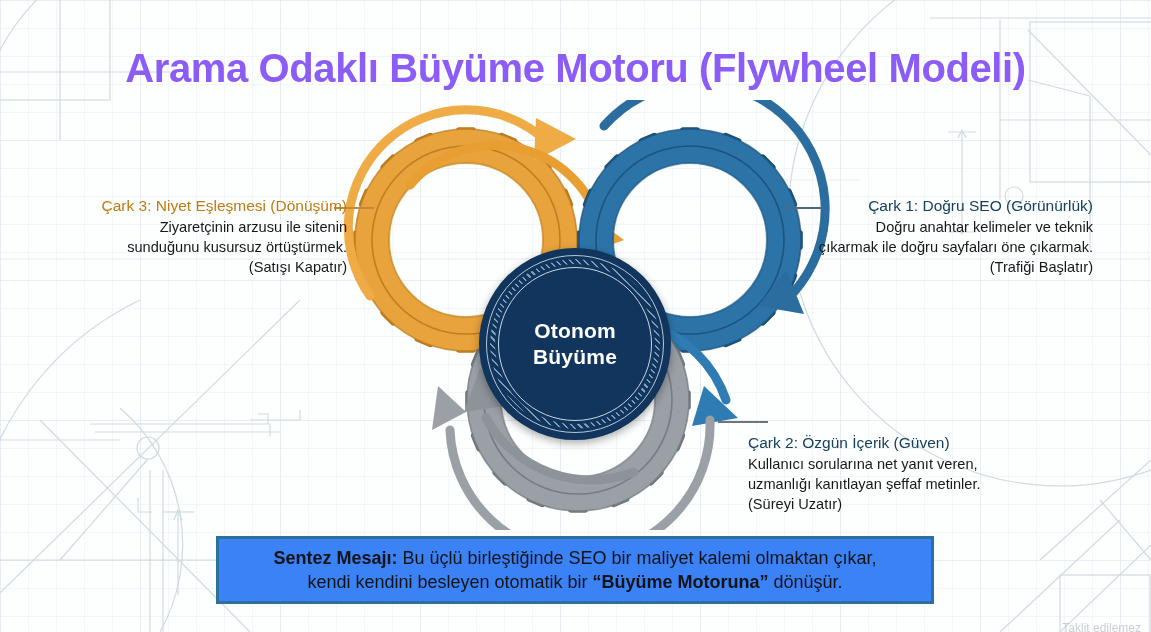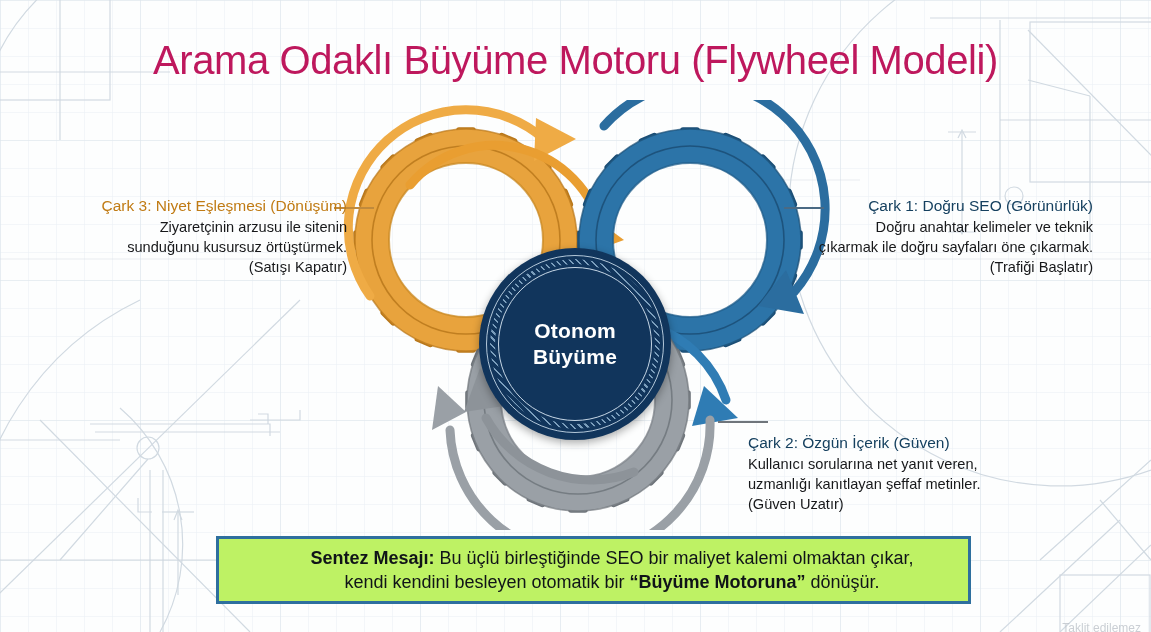--- a/index.html
+++ b/index.html
@@ -5,22 +5,22 @@
   html,body{margin:0;padding:0;}
   body{
     width:1151px;height:632px;overflow:hidden;position:relative;
     background:#ffffff;
     font-family:"Liberation Sans", sans-serif;
   }
   
   #bg{position:absolute;inset:0;z-index:0;}
   
   #title{
-    position:absolute;top:38px;left:0;width:1151px;text-align:center;
-    font-size:40px;font-weight:normal;color:#be185d;letter-spacing:-.4px;
+    position:absolute;top:46px;left:0;width:1151px;text-align:center;
+    font-size:40px;font-weight:bold;color:#8b5cf6;letter-spacing:-.4px;
     z-index:6;white-space:nowrap;
   }
   
   #diagram{position:absolute;left:318px;top:100px;width:520px;height:430px;z-index:3;}
   
   #hub{
     position:absolute;left:479px;top:248px;width:192px;height:192px;border-radius:50%;
     background:#11355c;z-index:5;
     box-shadow:0 3px 9px rgba(0,0,0,.33);
     display:flex;flex-direction:column;align-items:center;justify-content:center;
@@ -45,22 +45,22 @@
   #lbl3{left:42px;top:196px;width:305px;text-align:right;}
   #lbl3 .head{color:#c07b14;}
   #lbl1{left:803px;top:196px;width:290px;text-align:right;}
   #lbl1 .head{color:#15405f;}
   #lbl2{left:748px;top:412px;width:300px;text-align:left;}
   #lbl2 .head{color:#15405f;margin-top:21px;}
   .lbl .body div{white-space:nowrap;}
   
   #banner{
     position:absolute;left:216px;top:536px;width:712px;height:62px;
-    background:#bef264;border:3px solid #2e6f9e;z-index:7;
-    display:flex;align-items:center;justify-content:center;text-align:center;padding-left:37px;
+    background:#3b82f6;border:3px solid #2e6f9e;z-index:7;
+    display:flex;align-items:center;justify-content:center;text-align:center;
   }
   #bannertext{font-size:18px;line-height:1.34;color:#101418;padding:0 14px;}
   #bannertext b{font-weight:bold;}
   
   #watermark{
     position:absolute;right:10px;bottom:-3px;z-index:8;
     font-size:12px;color:#b9bfc6;opacity:.75;white-space:nowrap;
   }
 </style>
 </head>
@@ -282,21 +282,21 @@
     <div>çıkarmak ile doğru sayfaları öne çıkarmak.</div>
     <div>(Trafiği Başlatır)</div>
   </div>
 </div>
 
 <div class="lbl" id="lbl2">
   <div class="head">Çark 2: Özgün İçerik (Güven)</div>
   <div class="body">
     <div>Kullanıcı sorularına net yanıt veren,</div>
     <div>uzmanlığı kanıtlayan şeffaf metinler.</div>
-    <div>(Güven Uzatır)</div>
+    <div>(Süreyi Uzatır)</div>
   </div>
 </div>
 
 <div id="banner">
   <div id="bannertext">
     <b>Sentez Mesajı:</b><span> Bu üçlü birleştiğinde SEO bir maliyet kalemi olmaktan çıkar,</span><br>
     <span>kendi kendini besleyen otomatik bir </span><b>“Büyüme Motoruna”</b><span> dönüşür.</span>
   </div>
 </div>
 

